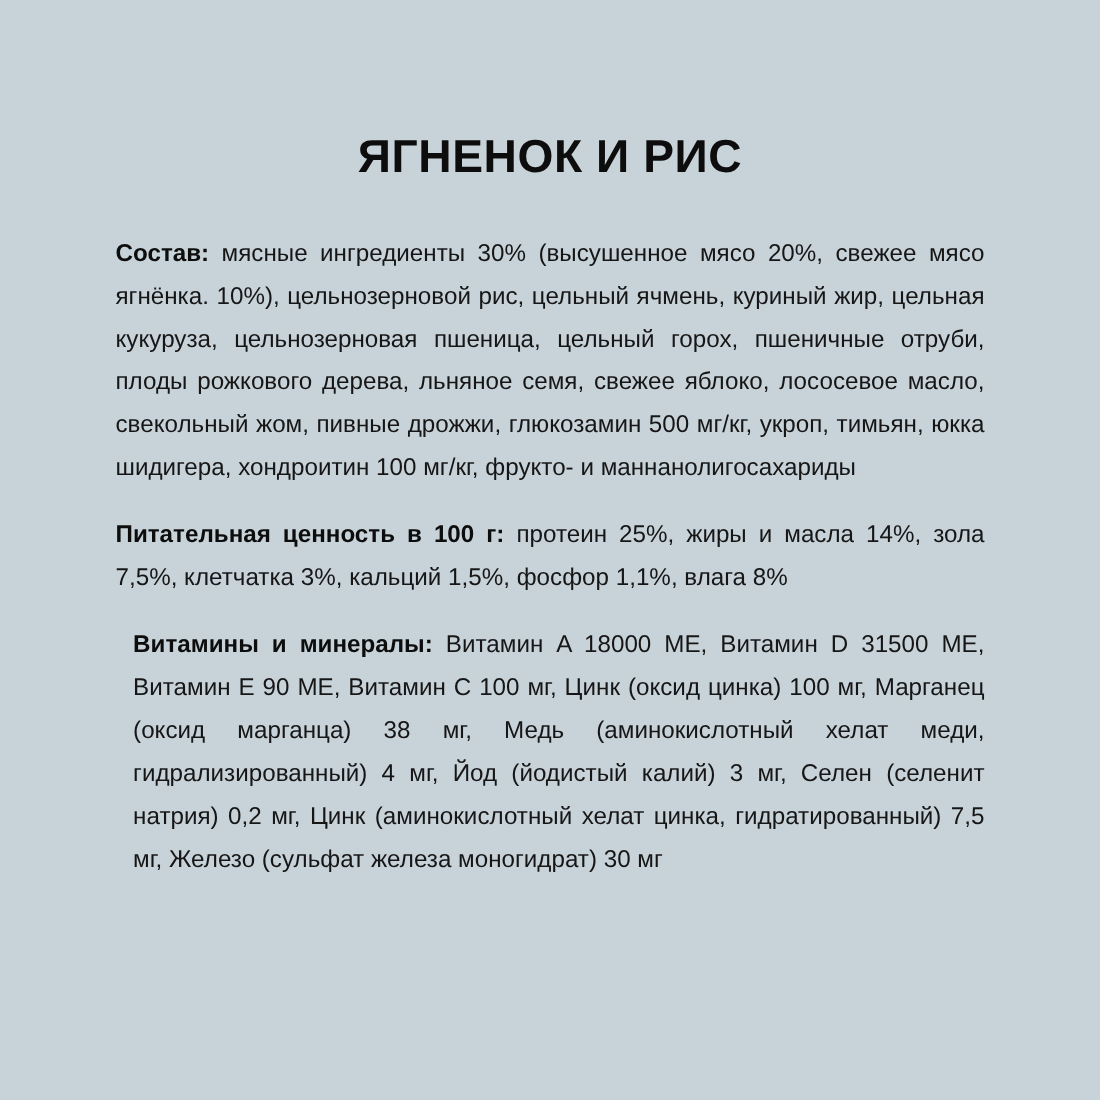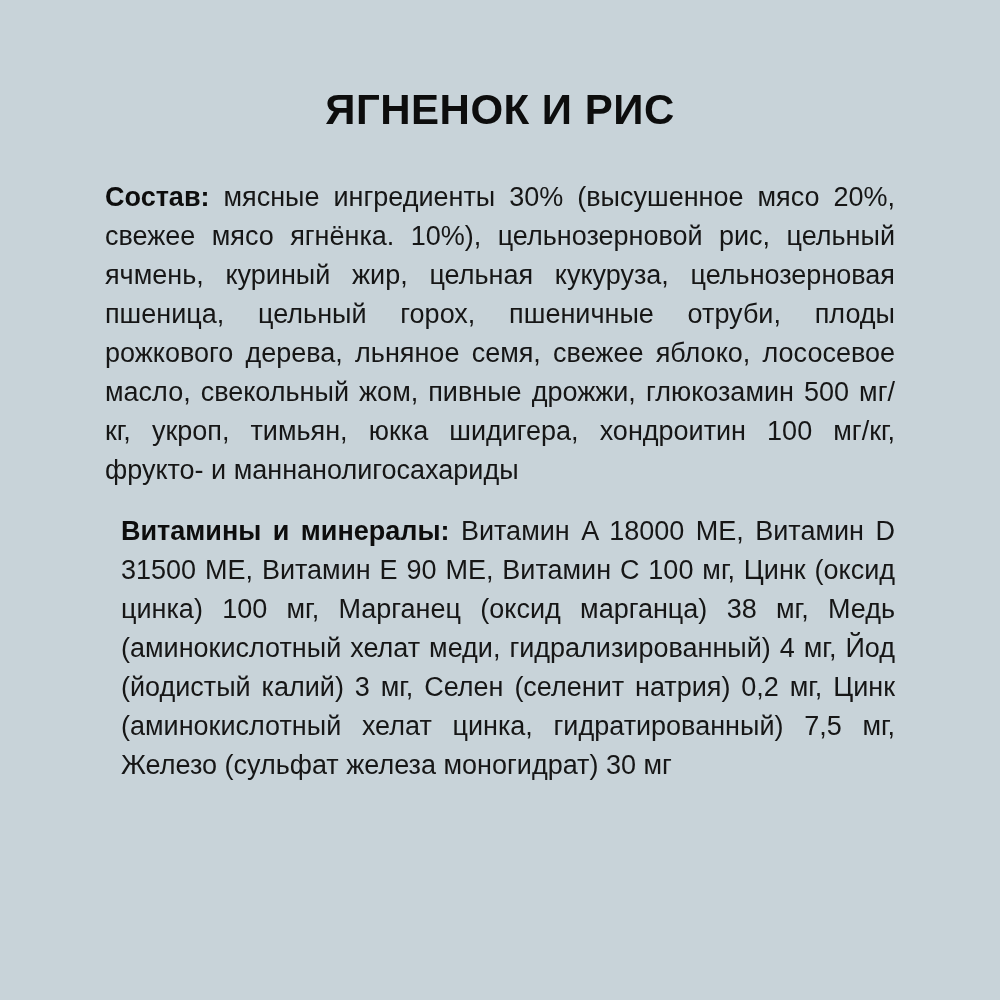--- a/index.html
+++ b/index.html
@@ -10,34 +10,34 @@
     width: 1000px;
     height: 1000px;
     background: #c8d3d9;
     color: #121212;
     font-family: "Liberation Sans", sans-serif;
     overflow: hidden;
   }
   .label-sheet {
     width: 790px;
     margin: 0 auto;
-    padding-top: 86px;
+    padding-top: 118px;
   }
   .product-title {
     margin: 0 0 44px 0;
     text-align: center;
     font-size: 42px;
     line-height: 1.15;
     font-weight: 700;
     letter-spacing: 0.5px;
     color: #0d0d0d;
   }
   .para {
     margin: 0 0 22px 0;
-    font-size: 27px;
+    font-size: 22px;
     line-height: 39px;
     text-align: justify;
     color: #161616;
   }
   .para:last-child {
     margin-bottom: 0;
     margin-left: 16px;
   }
   .para strong {
     font-weight: 700;
@@ -49,19 +49,23 @@
 
 <main class="label-sheet">
 
   <h1 class="product-title">ЯГНЕНОК И РИС</h1>
 
   <p class="para">
     <strong>Состав:</strong>
     <span>мясные ингредиенты 30% (высушенное мясо 20%, свежее мясо ягнёнка. 10%), цельнозерновой рис, цельный ячмень, куриный жир, цельная кукуруза, цельнозерновая пшеница, цельный горох, пшеничные отруби, плоды рожкового дерева, льняное семя, свежее яблоко, лососевое масло, свекольный жом, пивные дрожжи, глюкозамин 500 мг/кг, укроп, тимьян, юкка шидигера, хондроитин 100 мг/кг, фрукто- и маннанолигосахариды</span>
   </p>
 
+  <p class="para">
+    <strong>Питательная ценность в 100 г:</strong>
+    <span>протеин 25%, жиры и масла 14%, зола 7,5%, клетчатка 3%, кальций 1,5%, фосфор 1,1%, влага 8%</span>
+  </p>
 
   <p class="para">
     <strong>Витамины и минералы:</strong>
     <span>Витамин A 18000 МЕ, Витамин D 31500 МЕ, Витамин E 90 МЕ, Витамин C 100 мг, Цинк (оксид цинка) 100 мг, Марганец (оксид марганца) 38 мг, Медь (аминокислотный хелат меди, гидрализированный) 4 мг, Йод (йодистый калий) 3 мг, Селен (селенит натрия) 0,2 мг, Цинк (аминокислотный хелат цинка, гидратированный) 7,5 мг, Железо (сульфат железа моногидрат) 30 мг</span>
   </p>
 
 </main>
 
 </body></html>

